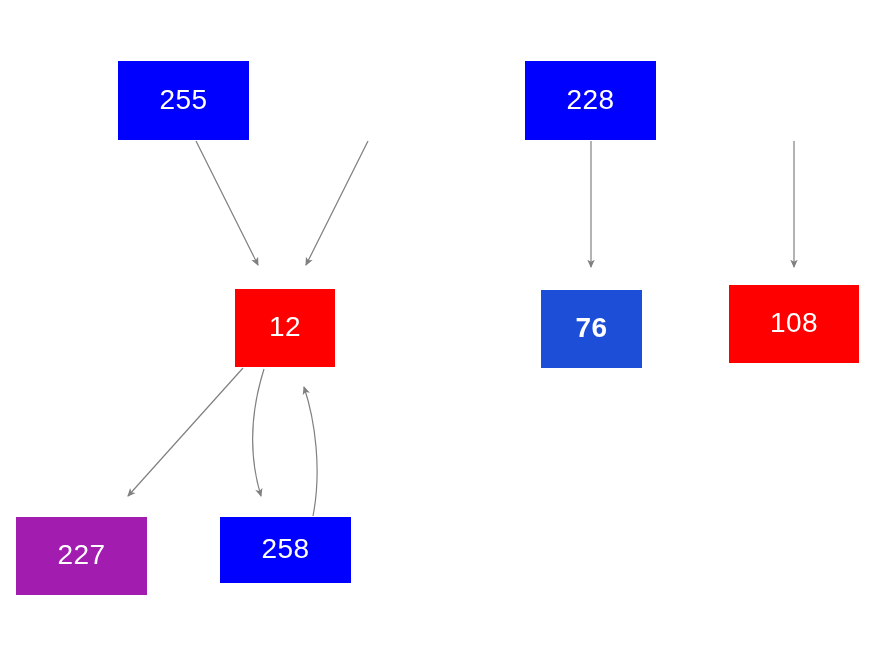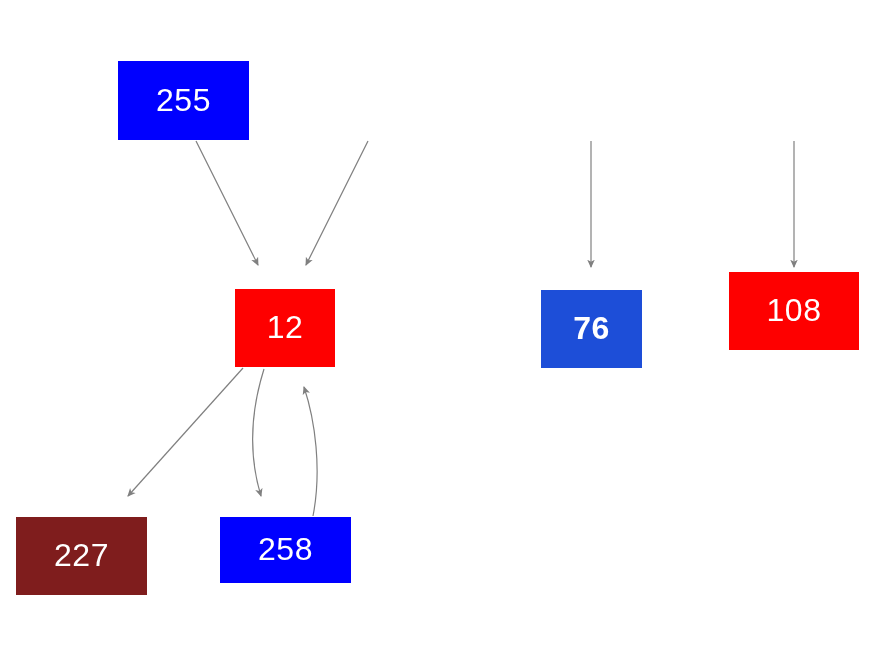--- a/index.html
+++ b/index.html
@@ -25,21 +25,21 @@
     height: 656px;
   }
   .node {
     position: absolute;
     box-sizing: border-box;
     display: flex;
     align-items: center;
     justify-content: center;
     color: #ffffff;
     font-family: "Liberation Sans", sans-serif;
-    font-size: 32px;
+    font-size: 28px;
     line-height: 1;
     letter-spacing: 0.5px;
     z-index: 2;
     user-select: none;
   }
   .node-label {
     display: block;
     transform: translateY(-1px);
   }
 </style>
@@ -68,35 +68,38 @@
     <path d="M 264 369 C 248 420, 250 460, 261 496" fill="none" stroke="#808080" stroke-width="1.2" marker-end="url(#arrowhead)"></path>
 
     <path d="M 313 516 C 322 470, 315 420, 304 387" fill="none" stroke="#808080" stroke-width="1.2" marker-end="url(#arrowhead)"></path>
   </svg>
 
   <div class="node" style="left:118px; top:61px; width:131px; height:79px; background:#0000ff;">
     <span class="node-label">255</span>
   </div>
 
 
+  <div class="node" style="left:525px; top:61px; width:131px; height:79px; background:#0000ff;">
+    <span class="node-label">228</span>
+  </div>
 
 
   <div class="node" style="left:235px; top:289px; width:100px; height:78px; background:#fe0000;">
     <span class="node-label">12</span>
   </div>
 
   <div class="node" style="left:541px; top:290px; width:101px; height:78px; background:#1d4ed8;font-weight:bold;">
     <span class="node-label">76</span>
   </div>
 
-  <div class="node" style="left:729px; top:272px; width:130px; height:78px; background:#fe0000;">
+  <div class="node" style="left:729px; top:285px; width:130px; height:78px; background:#fe0000;">
     <span class="node-label">108</span>
   </div>
 
-  <div class="node" style="left:16px; top:517px; width:131px; height:78px; background:#7f1d1d;">
+  <div class="node" style="left:16px; top:517px; width:131px; height:78px; background:#a21caf;">
     <span class="node-label">227</span>
   </div>
 
   <div class="node" style="left:220px; top:517px; width:131px; height:66px; background:#0000ff;">
     <span class="node-label">258</span>
   </div>
 
 </div>
 
 </body></html>

